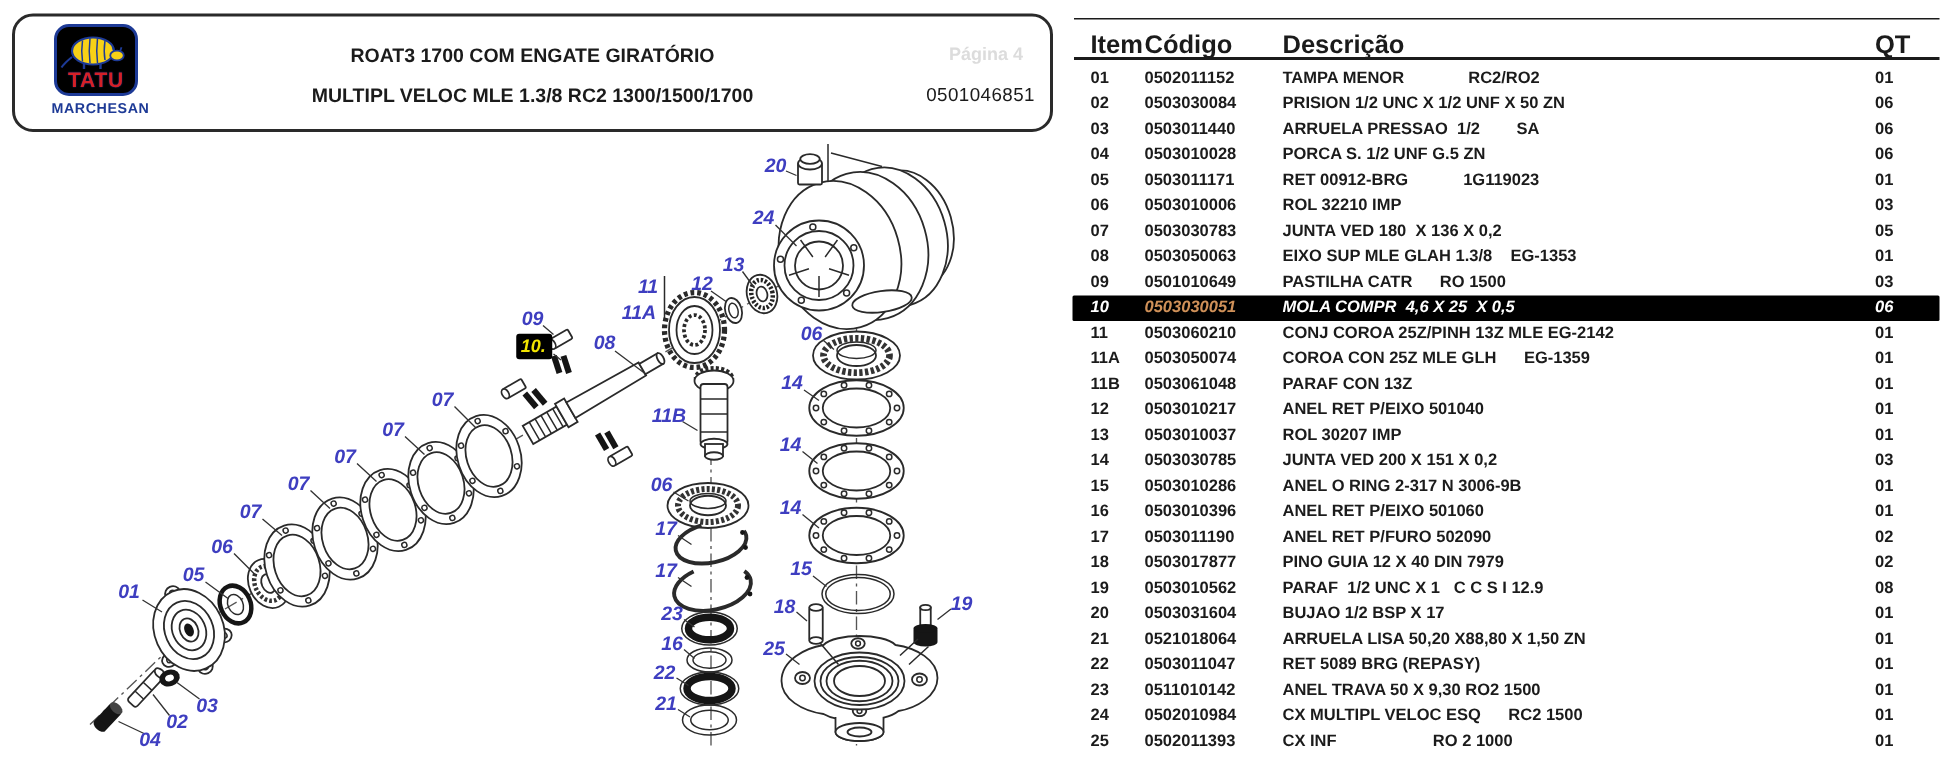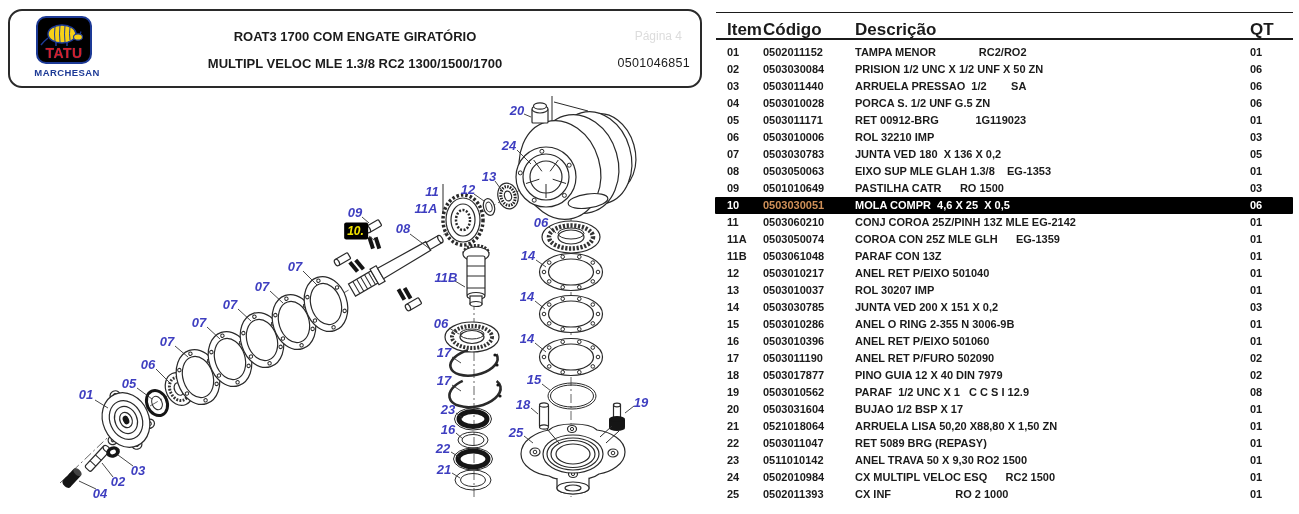--- a/index.html
+++ b/index.html
@@ -14,40 +14,40 @@
            border:2px solid #1d3a96; border-radius:10px; background:#000000; }
   .badge .tatu { position:absolute; left:0; right:0; bottom:1px;
                  font-weight:700; font-size:14px; letter-spacing:.5px; color:var(--brand-red);
                  text-shadow:0 0 1px #1d3a96; }
   .subbrand { position:absolute; left:0; right:0; top:54px; font-weight:700; font-size:9.5px;
               letter-spacing:.4px; color:var(--brand-blue); }
   .titles { position:absolute; left:110px; right:110px; top:0; height:100%; text-align:center; }
   .title1 { position:absolute; left:0; right:0; top:18px; font-weight:700; font-size:13px; }
   .title2 { position:absolute; left:0; right:0; top:45px; font-weight:700; font-size:13px; }
   .partnum { position:absolute; right:10px; top:45px; font-size:12.5px; letter-spacing:.3px; }
-  .watermark { position:absolute; right:18px; top:18px; font-size:12px; font-weight:400; color:#dcdcdc; }
+  .watermark { position:absolute; right:18px; top:18px; font-size:12px; font-weight:700; color:#dcdcdc; }
 
   
   .diagram { position:absolute; left:0; top:0; width:710px; height:514px; }
   .diagram svg { position:absolute; left:0; top:0; }
   .callout-layer { position:absolute; left:0; top:0; width:710px; height:514px; }
   .callout { position:absolute; transform:translate(-50%,-50%);
              font-style:italic; font-weight:700; font-size:13px; color:var(--callout);
              white-space:nowrap; line-height:1; }
   .callout.hlc { background:var(--hl-bg); color:var(--hl-fg); font-size:12px;
                  padding:2px 4px 3px 3px; border-radius:2px; }
 
   
   .parts-table { position:absolute; left:710px; top:0; width:589px; height:514px; font-weight:700; }
   .t-line-top { position:absolute; left:6px; right:6px; top:12px; border-top:1px solid #1b1b1b; }
   .t-line-hdr { position:absolute; left:6px; right:6px; top:38px; border-top:2px solid #1b1b1b; }
   .t-head { position:absolute; left:5px; top:20px; width:578px; display:flex; font-size:17px; }
   .t-rows { position:absolute; left:5px; top:44px; width:578px; }
   .trow { display:flex; height:17px; line-height:17px; font-size:11px; white-space:pre; }
-  .trow.hl { background:var(--hl-bg); color:#fff; border-radius:1px; }
+  .trow.hl { background:var(--hl-bg); color:#fff; border-radius:1px;font-style:italic; }
   .trow.hl .c2 { color:var(--hl-code); }
   .c1 { width:48px; padding-left:12px; } .c2 { width:92px; }
   .c3 { width:395px; overflow:hidden; } .c4 { width:31px; }
 
   
   .wh { fill:#fff; stroke:#2a2a2a; stroke-width:1.2; }
   .ln { fill:none; stroke:#2a2a2a; stroke-width:1; }
   .dk { fill:#151515; stroke:none; }
   .axis { fill:none; stroke:#555; stroke-width:.9; stroke-dasharray:9 3 2 3; }
   .leader { fill:none; stroke:#333; stroke-width:.9; }
@@ -382,21 +382,21 @@
       <div class="trow"><span class="c1">07</span><span class="c2">0503030783</span><span class="c3">JUNTA VED 180  X 136 X 0,2</span><span class="c4">05</span></div>
       <div class="trow"><span class="c1">08</span><span class="c2">0503050063</span><span class="c3">EIXO SUP MLE GLAH 1.3/8    EG-1353</span><span class="c4">01</span></div>
       <div class="trow"><span class="c1">09</span><span class="c2">0501010649</span><span class="c3">PASTILHA CATR      RO 1500</span><span class="c4">03</span></div>
       <div class="trow hl"><span class="c1">10</span><span class="c2">0503030051</span><span class="c3">MOLA COMPR  4,6 X 25  X 0,5</span><span class="c4">06</span></div>
       <div class="trow"><span class="c1">11</span><span class="c2">0503060210</span><span class="c3">CONJ COROA 25Z/PINH 13Z MLE EG-2142</span><span class="c4">01</span></div>
       <div class="trow"><span class="c1">11A</span><span class="c2">0503050074</span><span class="c3">COROA CON 25Z MLE GLH      EG-1359</span><span class="c4">01</span></div>
       <div class="trow"><span class="c1">11B</span><span class="c2">0503061048</span><span class="c3">PARAF CON 13Z</span><span class="c4">01</span></div>
       <div class="trow"><span class="c1">12</span><span class="c2">0503010217</span><span class="c3">ANEL RET P/EIXO 501040</span><span class="c4">01</span></div>
       <div class="trow"><span class="c1">13</span><span class="c2">0503010037</span><span class="c3">ROL 30207 IMP</span><span class="c4">01</span></div>
       <div class="trow"><span class="c1">14</span><span class="c2">0503030785</span><span class="c3">JUNTA VED 200 X 151 X 0,2</span><span class="c4">03</span></div>
-      <div class="trow"><span class="c1">15</span><span class="c2">0503010286</span><span class="c3">ANEL O RING 2-355 N 3006-9B</span><span class="c4">01</span></div>
+      <div class="trow"><span class="c1">15</span><span class="c2">0503010286</span><span class="c3">ANEL O RING 2-317 N 3006-9B</span><span class="c4">01</span></div>
       <div class="trow"><span class="c1">16</span><span class="c2">0503010396</span><span class="c3">ANEL RET P/EIXO 501060</span><span class="c4">01</span></div>
       <div class="trow"><span class="c1">17</span><span class="c2">0503011190</span><span class="c3">ANEL RET P/FURO 502090</span><span class="c4">02</span></div>
       <div class="trow"><span class="c1">18</span><span class="c2">0503017877</span><span class="c3">PINO GUIA 12 X 40 DIN 7979</span><span class="c4">02</span></div>
       <div class="trow"><span class="c1">19</span><span class="c2">0503010562</span><span class="c3">PARAF  1/2 UNC X 1   C C S I 12.9</span><span class="c4">08</span></div>
       <div class="trow"><span class="c1">20</span><span class="c2">0503031604</span><span class="c3">BUJAO 1/2 BSP X 17</span><span class="c4">01</span></div>
       <div class="trow"><span class="c1">21</span><span class="c2">0521018064</span><span class="c3">ARRUELA LISA 50,20 X88,80 X 1,50 ZN</span><span class="c4">01</span></div>
       <div class="trow"><span class="c1">22</span><span class="c2">0503011047</span><span class="c3">RET 5089 BRG (REPASY)</span><span class="c4">01</span></div>
       <div class="trow"><span class="c1">23</span><span class="c2">0511010142</span><span class="c3">ANEL TRAVA 50 X 9,30 RO2 1500</span><span class="c4">01</span></div>
       <div class="trow"><span class="c1">24</span><span class="c2">0502010984</span><span class="c3">CX MULTIPL VELOC ESQ      RC2 1500</span><span class="c4">01</span></div>
       <div class="trow"><span class="c1">25</span><span class="c2">0502011393</span><span class="c3">CX INF                     RO 2 1000</span><span class="c4">01</span></div>

